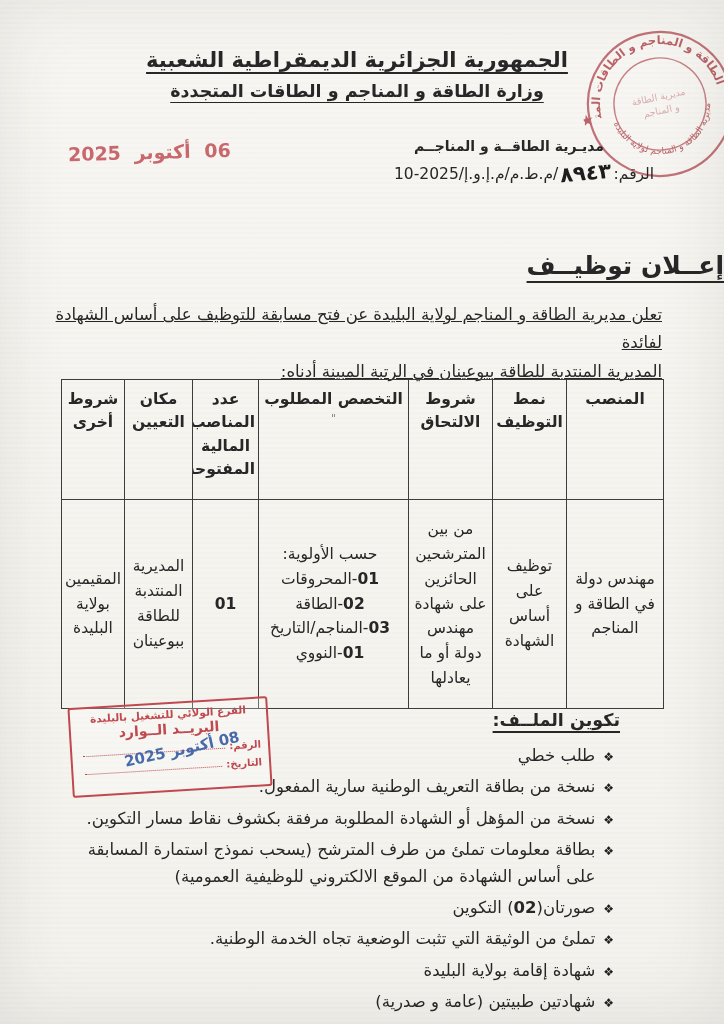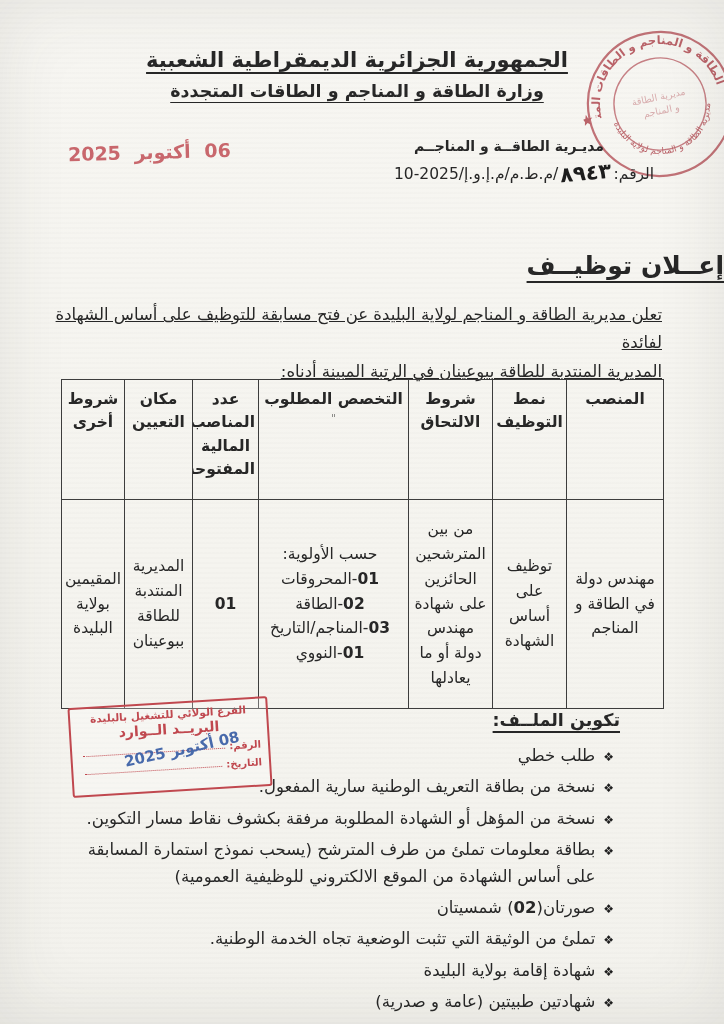--- a/index.html
+++ b/index.html
@@ -220,21 +220,21 @@
     <li>
       <span class="marker">❖</span>
       <span>نسخة من المؤهل أو الشهادة المطلوبة مرفقة بكشوف نقاط مسار التكوين.</span>
     </li>
     <li>
       <span class="marker">❖</span>
       <span>بطاقة معلومات تملئ من طرف المترشح (يسحب نموذج استمارة المسابقة على أساس الشهادة من الموقع الالكتروني للوظيفية العمومية)</span>
     </li>
     <li>
       <span class="marker">❖</span>
-      <span><span>صورتان(</span><b>02</b><span>) شمسيتان</span></span>
+      <span><span>صورتان(</span><b>02</b><span>) التكوين</span></span>
     </li>
     <li>
       <span class="marker">❖</span>
       <span>تملئ من الوثيقة التي تثبت الوضعية تجاه الخدمة الوطنية.</span>
     </li>
     <li>
       <span class="marker">❖</span>
       <span>شهادة إقامة بولاية البليدة</span>
     </li>
     <li>

